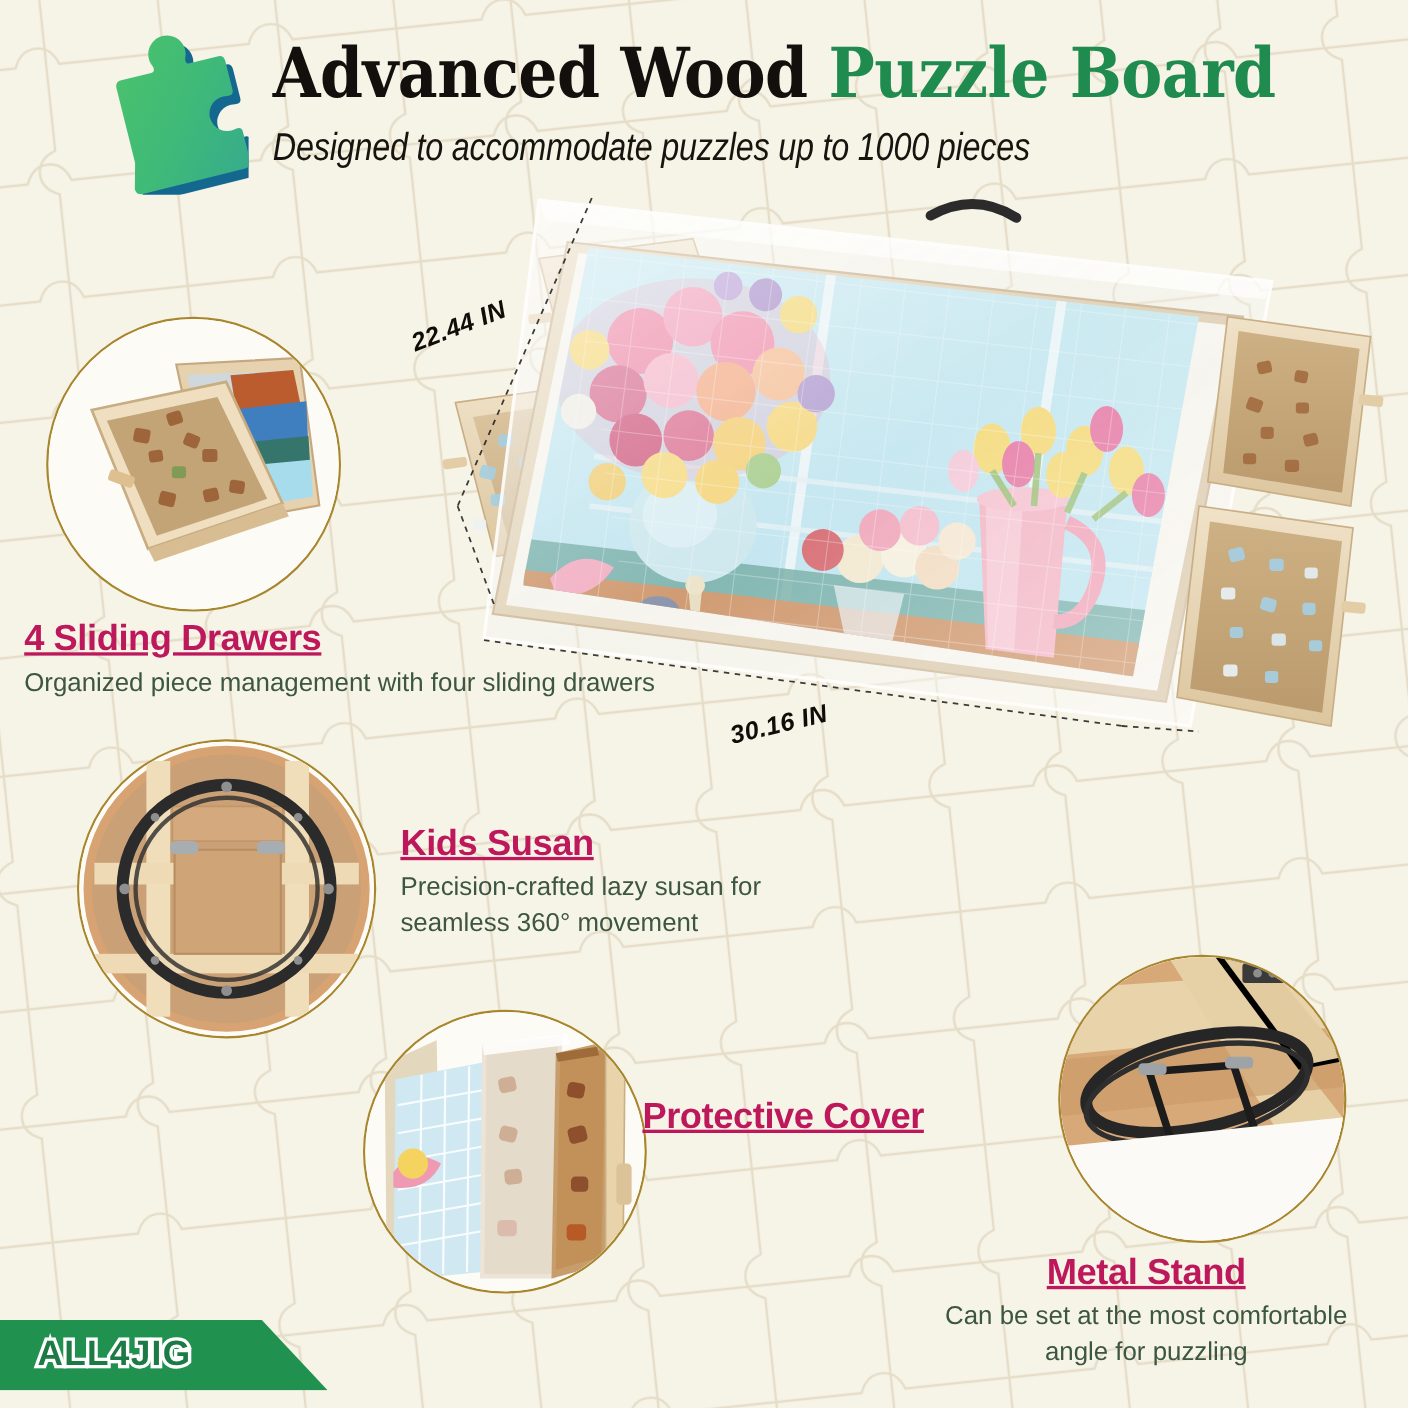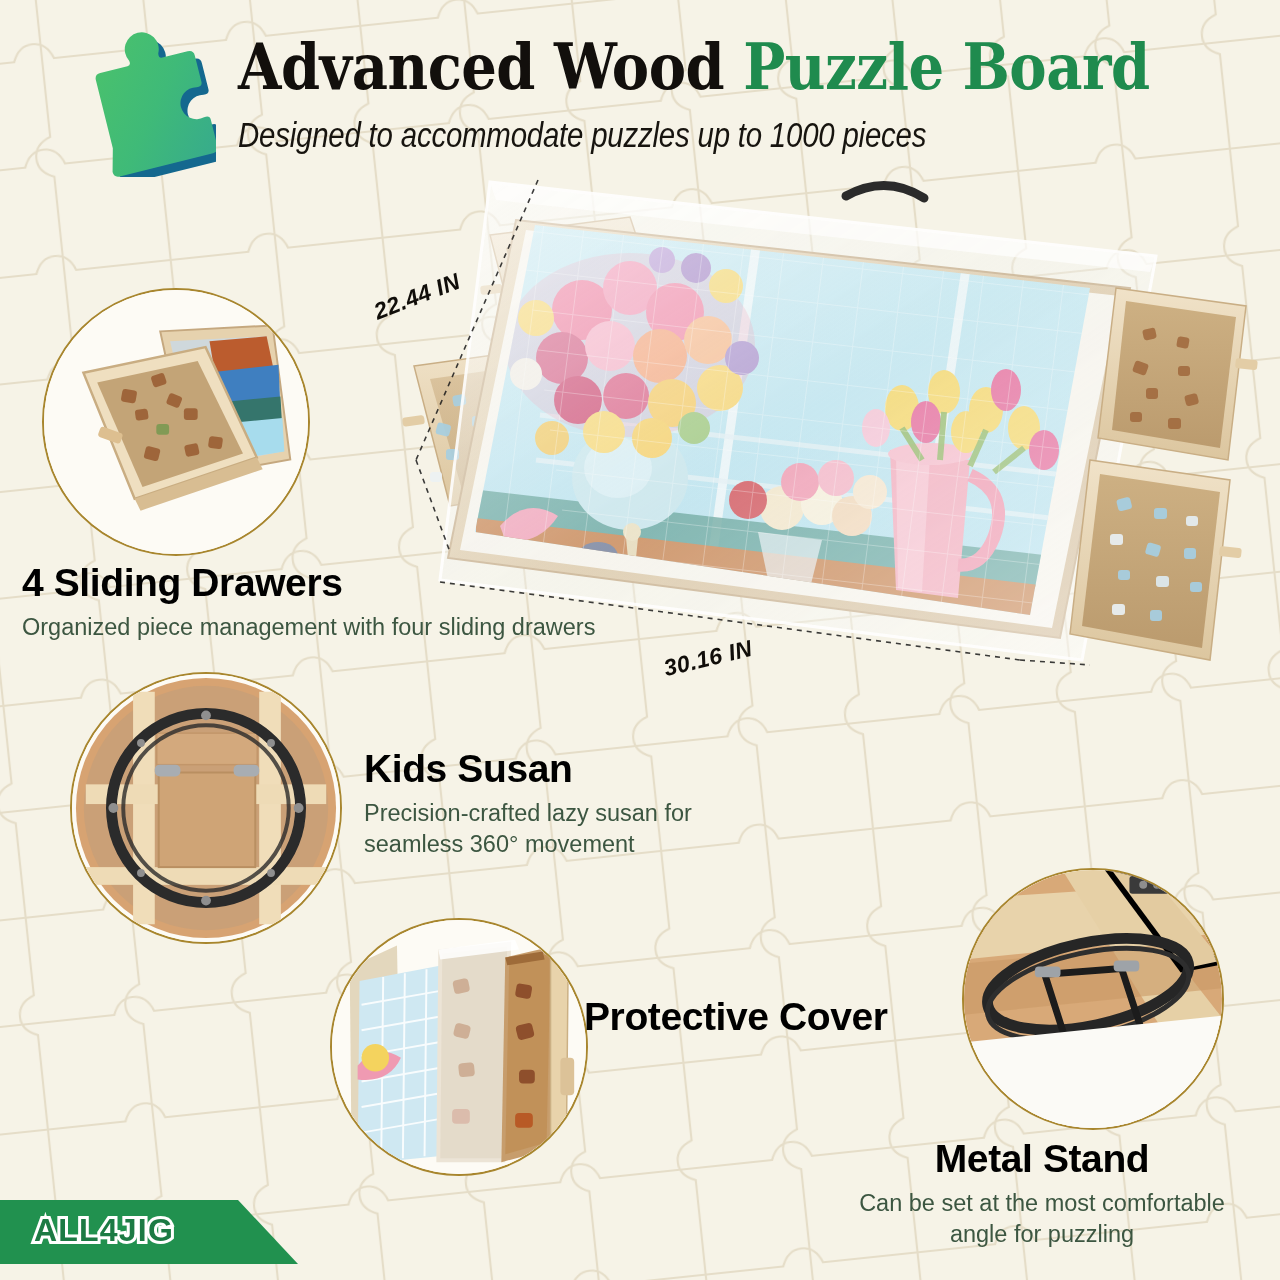--- a/index.html
+++ b/index.html
@@ -12,21 +12,21 @@
   }
 
   
   #bg-texture {
     position: absolute; inset: 0; z-index: 0;
     pointer-events: none;
   }
   #bg-texture svg { display:block; width:1280px; height:1280px; }
 
   
-  .header { position: absolute; top: 0; left: 0; width: 1144px; height: 175px; z-index: 5; padding-left: 24px; }
+  .header { position: absolute; top: 0; left: 10px; width: 1144px; height: 175px; z-index: 5; padding-left: 24px; }
 
   .logo-piece { position: absolute; left: 66px; top: 22px; width: 150px; height: 155px; }
 
   .title-wrap { position: absolute; left: 238px; top: 34px; width: 1000px; }
   .title {
     font-family: "DejaVu Serif", serif;
     font-weight: 700;
     font-size: 56px;
     letter-spacing: -0.5px;
     line-height: 1.05;
@@ -58,26 +58,27 @@
     border-radius: 50%;
     border: 2px solid #a8862e;
     overflow: hidden;
     background: #fffdf7;
     z-index: 4;
   }
   .circle-inset .inner { position: absolute; inset: 0; }
 
   
   .feat-title {
-    font-size: 39px;
+    font-size: 33px;
     font-weight: 700;
-    color: #000000;
+    color: #be185d;
     letter-spacing: -0.4px;
     line-height: 1.1;
     white-space: nowrap;
+    text-decoration: underline;
   }
   .feat-desc {
     font-size: 23.5px;
     font-weight: 400;
     color: #3c5641;
     line-height: 1.33;
     margin-top: 7px;
   }
   .feat-center { text-align: center; }
 

